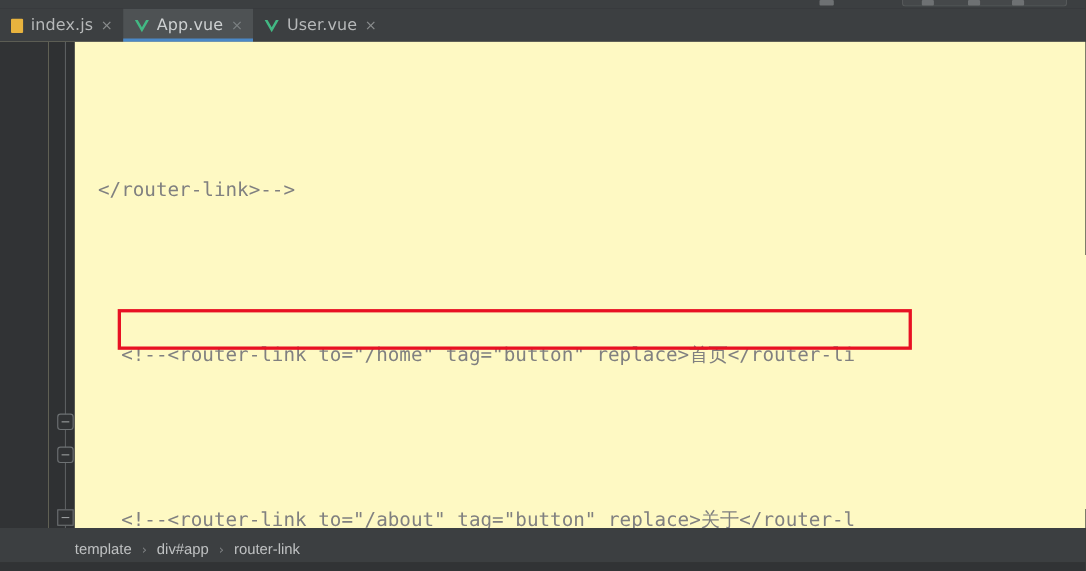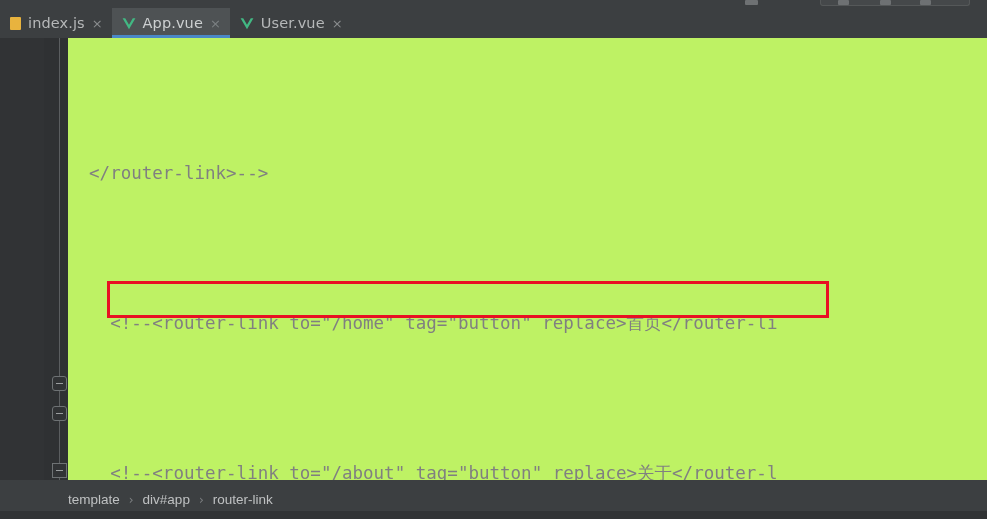--- a/index.html
+++ b/index.html
@@ -81,21 +81,21 @@
   .icon-vue {
     width: 14px; height: 13px;
     flex: 0 0 auto;
     display: block;
   }
 
   
   .editor {
     position: absolute; top: 38px; left: 0;
     width: 987px; height: 442px;
-    background: #bef264;
+    background: #fef9c3;
     overflow: hidden;
   }
   .gutter {
     position: absolute; top: 0; left: 0;
     width: 44px; height: 442px;
     background: #313335;
   }
   .gutter-after {
     position: absolute; top: 0; left: 44px;
     width: 24px; height: 442px;

